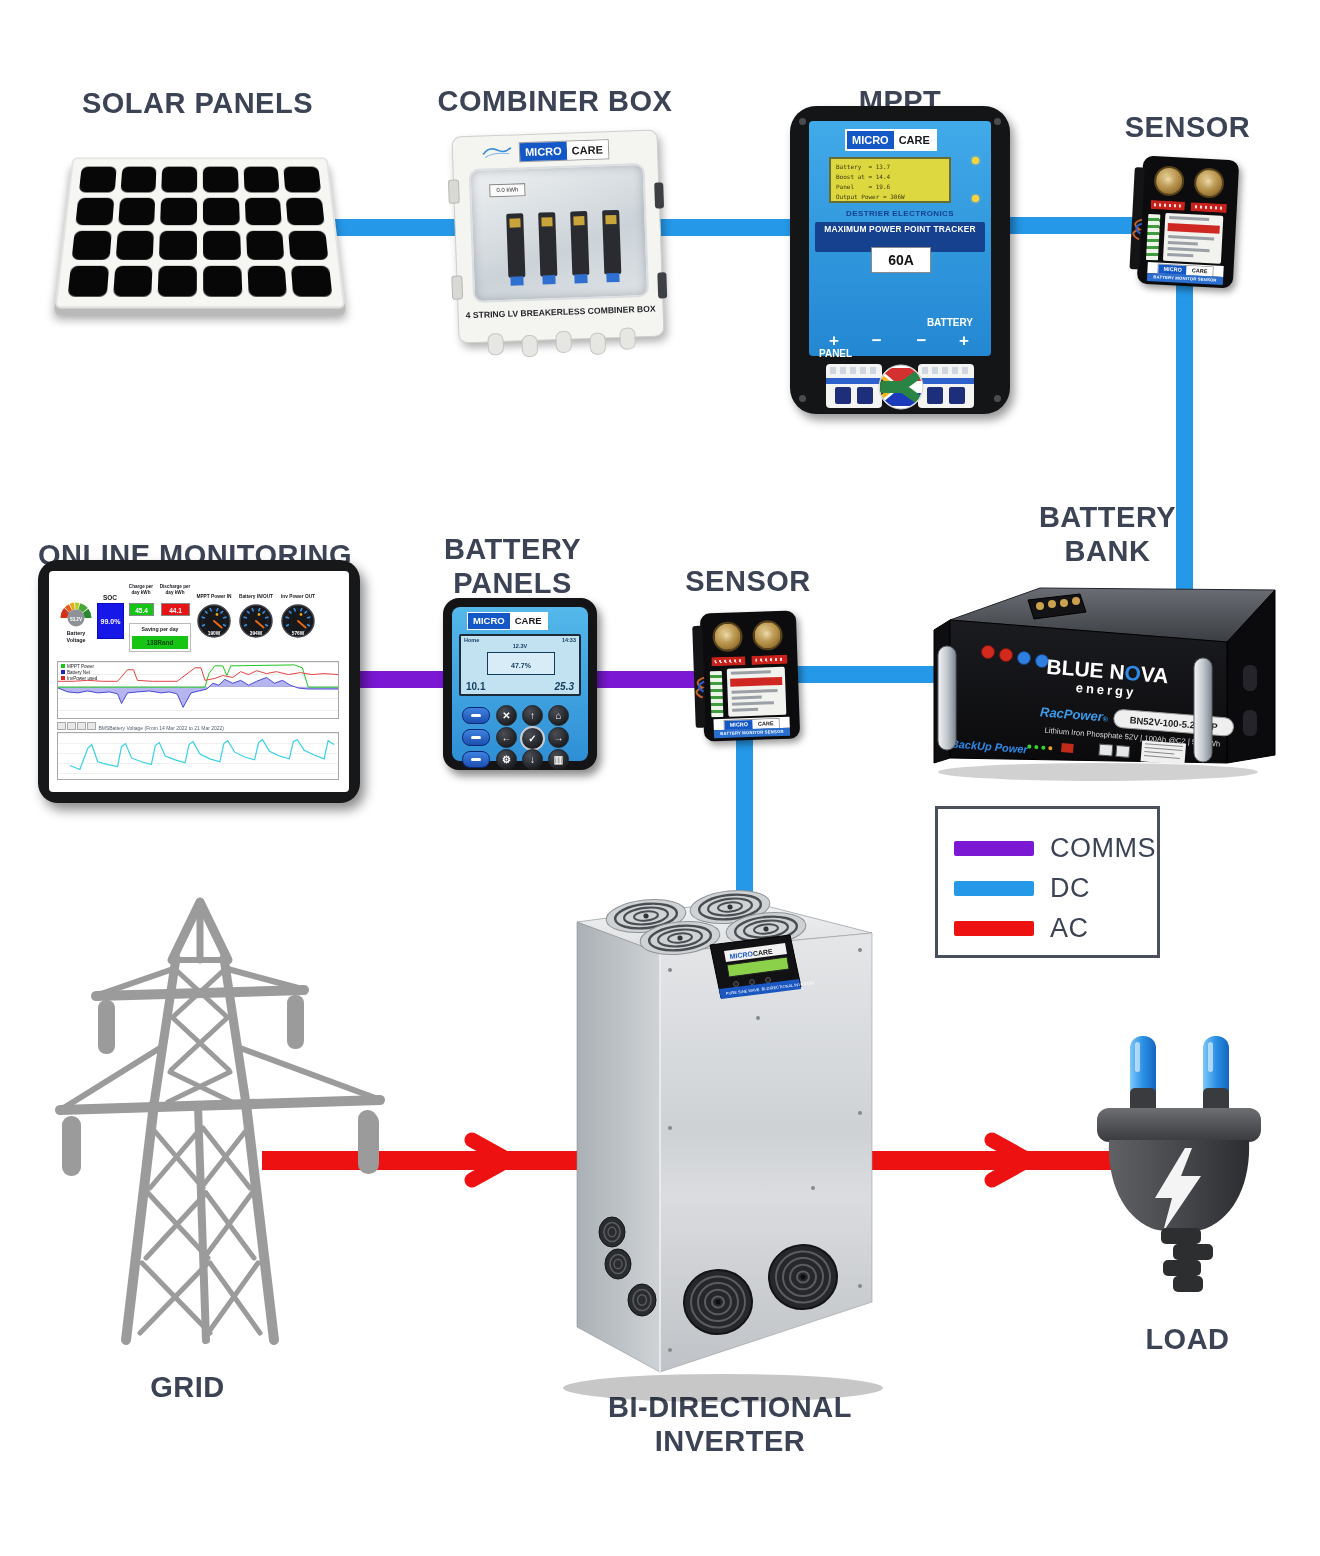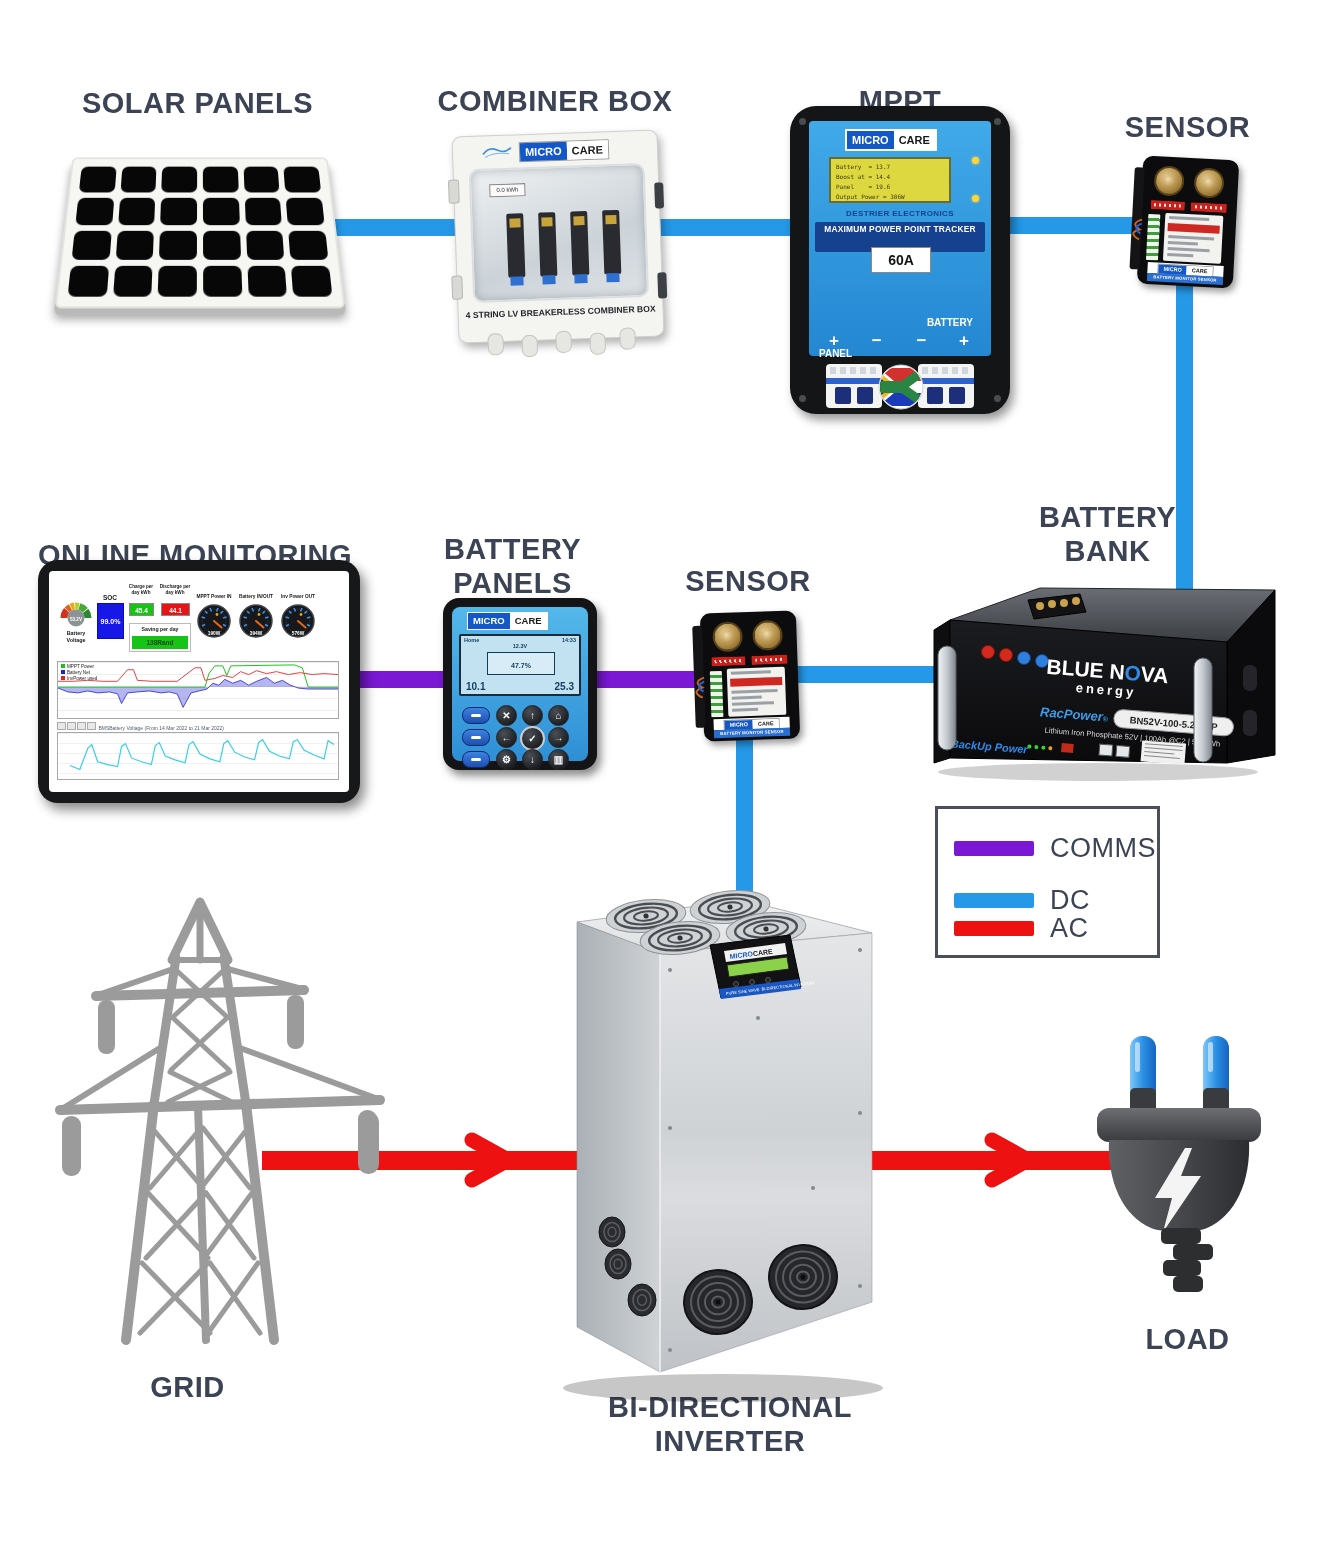--- a/index.html
+++ b/index.html
@@ -122,21 +122,21 @@
          background:linear-gradient(180deg,#54b8ea,#2f8fd6);}
   .bface .logo{position:absolute;left:15px;top:5px;border:1px solid #fff;height:16px;font-size:9.5px;line-height:16px;}
   .blcd{position:absolute;left:7px;top:27px;width:122px;height:62px;background:#c2e2f2;border:2px solid #1d2b38;
         border-radius:2px;box-sizing:border-box;color:#123c5c;}
   .blcd .r1{display:flex;justify-content:space-between;font-size:5.5px;font-weight:700;padding:1px 3px 0;}
   .blcd .r2{text-align:center;font-size:5.5px;font-weight:700;}
   .blcd .big{position:absolute;left:26px;top:16px;width:66px;height:21px;border:1.5px solid #123c5c;
              background:rgba(255,255,255,.35);text-align:center;font-weight:700;font-size:15px;line-height:20px;}
   .blcd .big span{font-size:7px;}
   .blcd .bl{position:absolute;left:5px;bottom:2px;font-size:10px;font-weight:700;}
-  .blcd .br{position:absolute;right:5px;bottom:2px;font-size:10px;font-weight:700;}
+  .blcd .br{position:absolute;right:5px;bottom:2px;font-size:10px;font-weight:700;font-style:italic;}
   .obtn{position:absolute;width:26px;height:15px;border-radius:8px;border:1px solid #0c2a70;
         background:linear-gradient(180deg,#3f82e0,#1c4fb0);}
   .obtn:after{content:"";position:absolute;left:8px;top:6px;width:10px;height:3px;background:#fff;border-radius:2px;}
   .rbtn{position:absolute;width:19px;height:19px;border-radius:50%;border:1px solid #222;
         background:radial-gradient(circle at 35% 30%,#4a4e55,#0c0d0f);color:#fff;text-align:center;
         font-size:10px;line-height:19px;font-weight:700;}
   .rbtn.center{width:21px;height:21px;border:2px solid #c8ccd2;line-height:21px;}
 
   
   .legend{left:935px;top:806px;width:225px;height:152px;border:3px solid #4a505b;background:#fff;box-sizing:border-box;}
@@ -519,21 +519,21 @@
       <div class="rbtn" style="left:70px;top:142px;">↓</div>
       <div class="rbtn" style="left:96px;top:142px;">▥</div>
     </div>
   </div>
 
   <div class="dev legend">
     <div class="lrow" style="top:24px;">
       <div class="lbar" style="background:#7a18d3;"></div>
       <div class="ltext">COMMS</div>
     </div>
-    <div class="lrow" style="top:64px;margin-top:12px;">
+    <div class="lrow" style="top:64px;">
       <div class="lbar" style="background:#2598e8;"></div>
       <div class="ltext">DC</div>
     </div>
     <div class="lrow" style="top:104px;">
       <div class="lbar" style="background:#ee1111;"></div>
       <div class="ltext">AC</div>
     </div>
   </div>
 
   <svg style="position:absolute;left:40px;top:888px;z-index:1;" width="355" height="475" viewBox="0 0 355 475">

